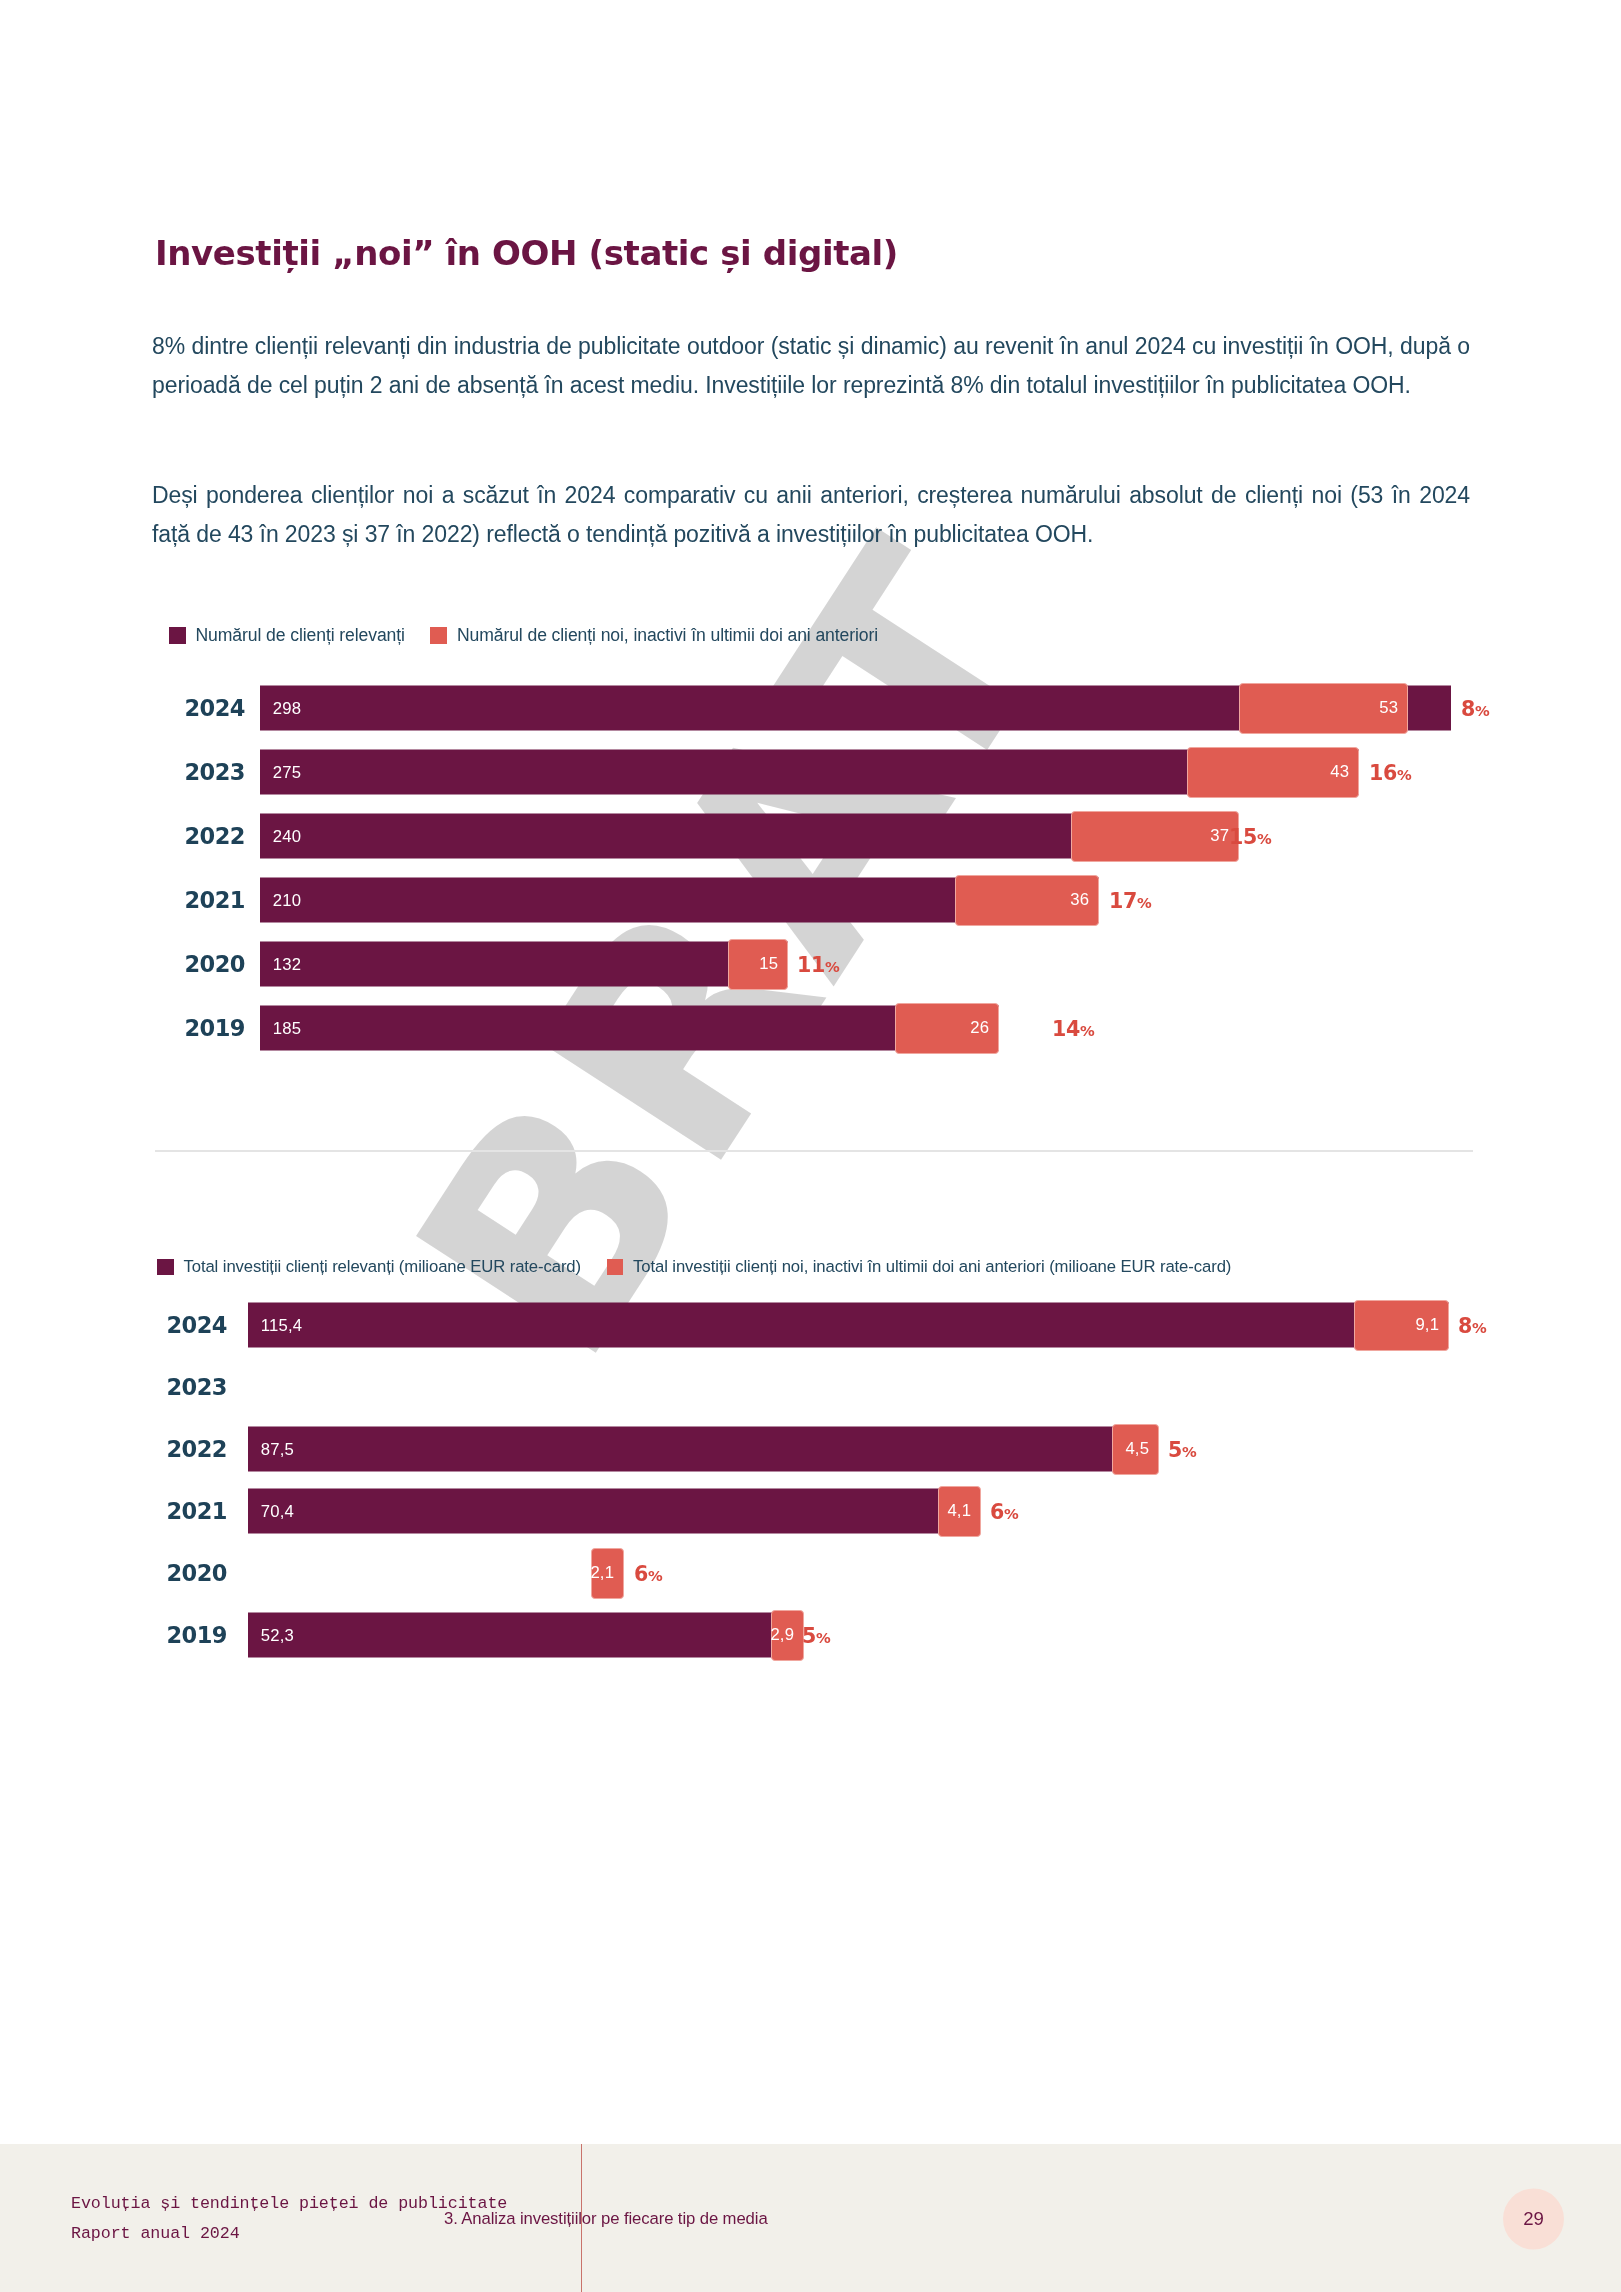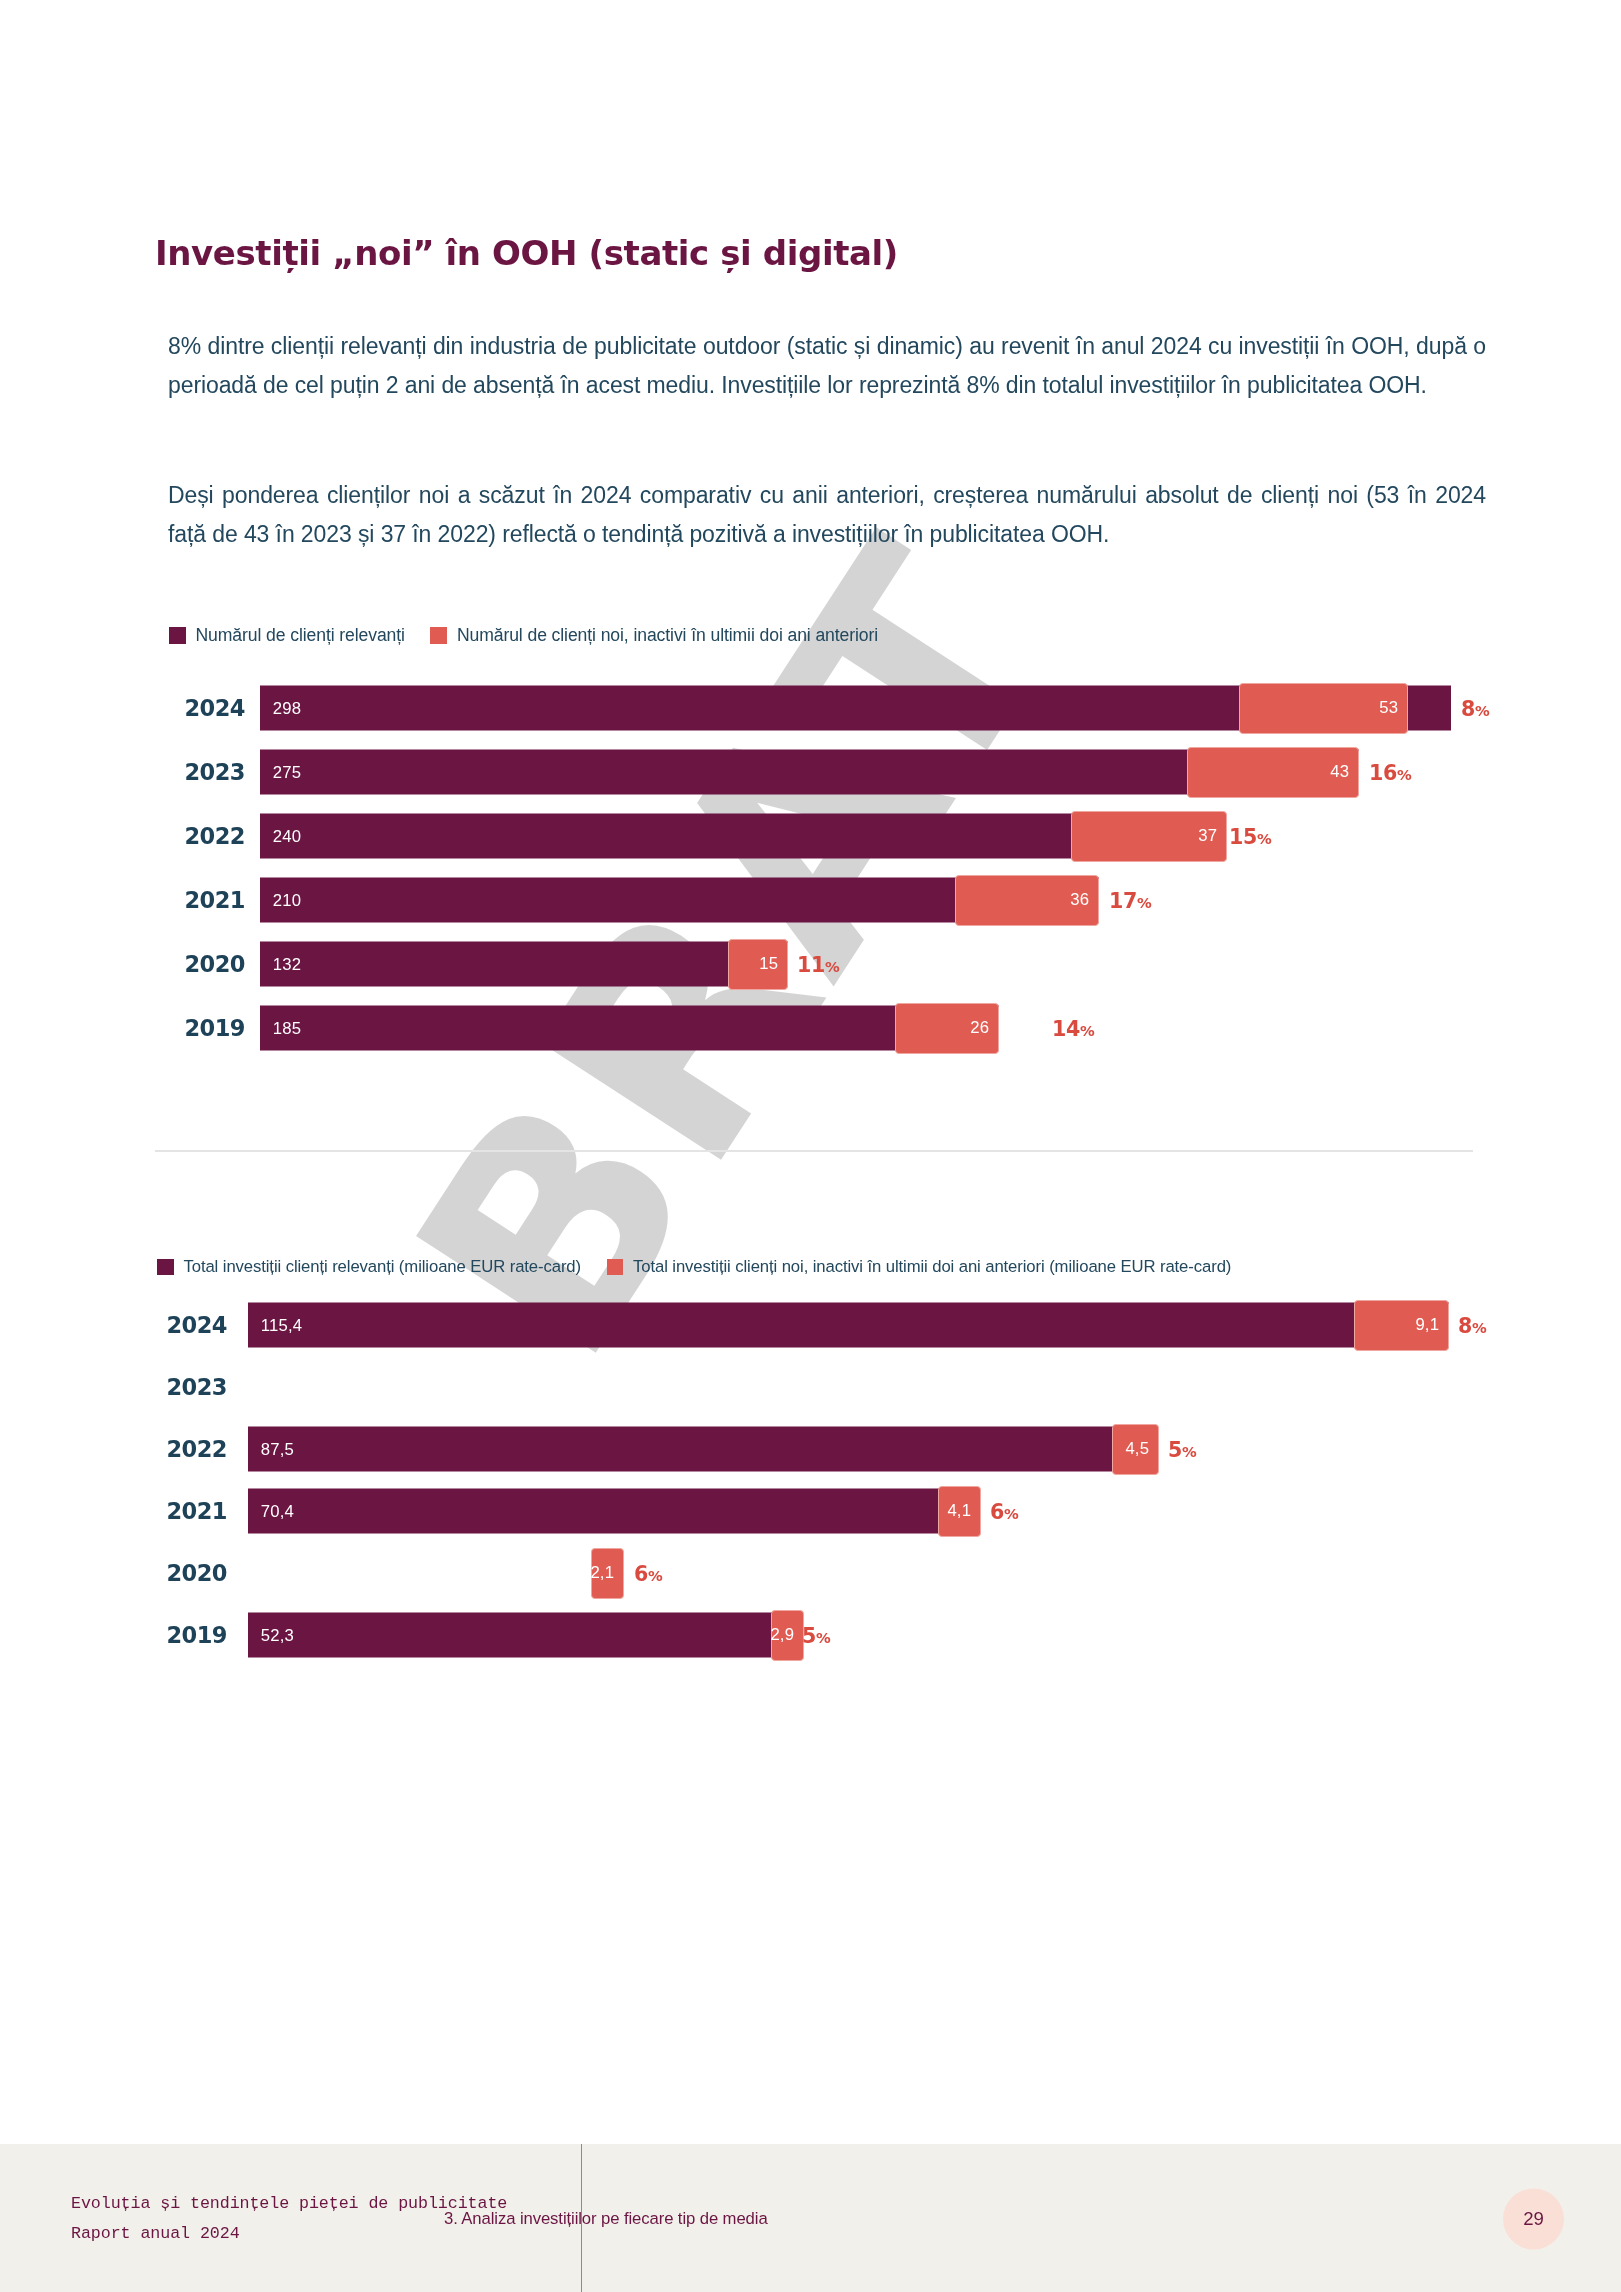--- a/index.html
+++ b/index.html
@@ -58,21 +58,21 @@
     font-family: "DejaVu Sans", sans-serif;
     font-weight: 700;
     font-size: 34px;
     letter-spacing: -0.4px;
     color: #6B1543;
     white-space: nowrap;
   }
 
   .para {
     position: absolute;
-    left: 168px;
+    left: 152px;
     width: 1318px;
     font-family: "Liberation Sans", sans-serif;
     font-size: 23px;
     line-height: 39px;
     color: #23485E;
     letter-spacing: -0.1px;
     text-align: justify;
   }
   .para-1 { top: 327px; }
   .para-2 { top: 476px; }
@@ -321,21 +321,21 @@
             </div>
             <div class="pct" style="left: 1109px;">16<span class="pct-sign">%</span></div>
           </div>
         </div>
         <div class="row">
           <div class="row-year">2022</div>
           <div class="row-track">
             <div class="bar-main" style="width: 959px;">
               <span class="bar-main-label">240</span>
             </div>
-            <div class="bar-sub" style="width: 156px; left: 811px;">
+            <div class="bar-sub" style="width: 168px; left: 811px;">
               <span class="bar-sub-label">37</span>
             </div>
             <div class="pct" style="left: 969px;">15<span class="pct-sign">%</span></div>
           </div>
         </div>
         <div class="row">
           <div class="row-year">2021</div>
           <div class="row-track">
             <div class="bar-main" style="width: 839px;">
               <span class="bar-main-label">210</span>

